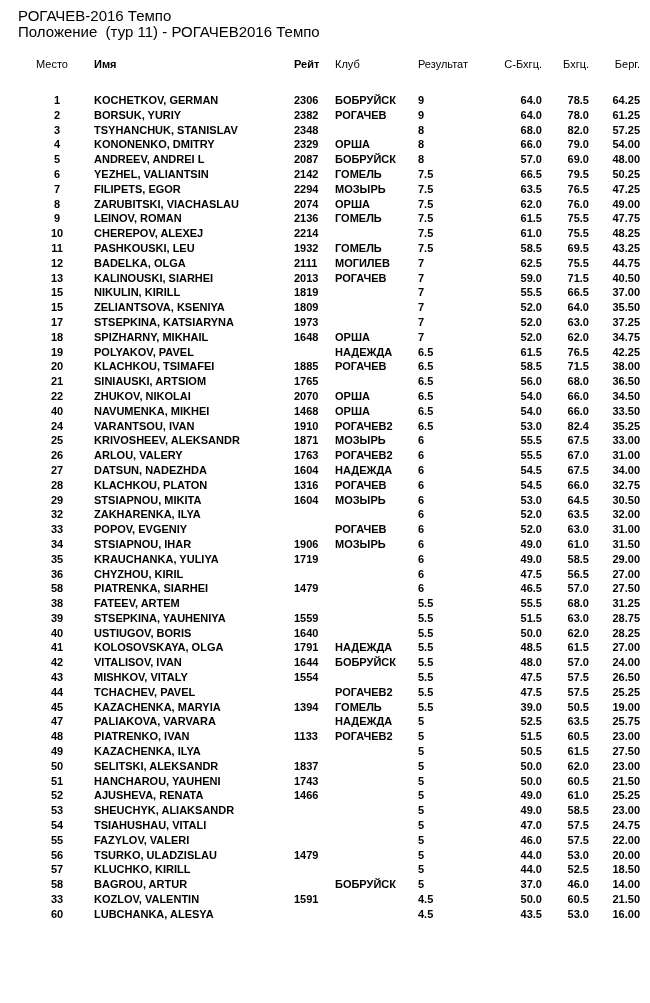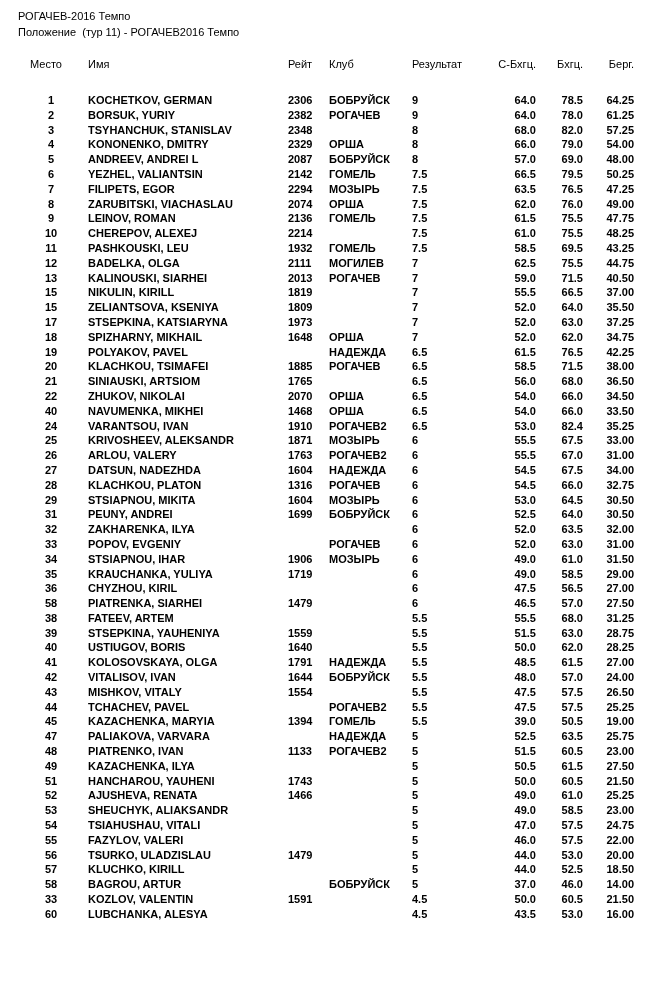--- a/index.html
+++ b/index.html
@@ -12,45 +12,45 @@
   body {
     width: 650px;
     height: 1003px;
     overflow: hidden;
   }
   .page {
     padding-top: 8px;
     padding-left: 18px;
   }
   .title-line {
-    font-size: 11px;
+    font-size: 15px;
     line-height: 16px;
     white-space: pre;
   }
   table.standings {
     border-collapse: collapse;
     table-layout: fixed;
-    margin-left: 12px;
+    margin-left: 18px;
     margin-top: 18px;
     width: 588px;
   }
   th, td {
     padding: 0;
     font-size: 11px;
     white-space: nowrap;
     overflow: hidden;
     vertical-align: top;
   }
   thead th {
     font-weight: normal;
     height: 15px;
     padding-bottom: 20px;
     text-align: left;
   }
-  thead th.bold { font-weight: normal; }
+  thead th.bold { font-weight: bold; }
   tbody td {
     font-weight: bold;
     height: 14.8px;
     line-height: 14.8px;
   }
   .c-place  { width: 42px;  text-align: center; }
   th.c-place { text-align: left; }
   .c-name   { width: 200px; text-align: left; padding-left: 16px; }
   .c-rating { width: 41px;  text-align: left; }
   .c-club   { width: 83px;  text-align: left; }
@@ -354,30 +354,20 @@
     <td class="c-place">29</td>
     <td class="c-name">STSIAPNOU, MIKITA</td>
     <td class="c-rating">1604</td>
     <td class="c-club">МОЗЫРЬ</td>
     <td class="c-result">6</td>
     <td class="c-sb">53.0</td>
     <td class="c-buch">64.5</td>
     <td class="c-berg">30.50</td>
   </tr>
         <tr>
-    <td class="c-place">31</td>
-    <td class="c-name">PEUNY, ANDREI</td>
-    <td class="c-rating">1699</td>
-    <td class="c-club">БОБРУЙСК</td>
-    <td class="c-result">6</td>
-    <td class="c-sb">52.5</td>
-    <td class="c-buch">64.0</td>
-    <td class="c-berg">30.50</td>
-  </tr>
-        <tr>
     <td class="c-place">32</td>
     <td class="c-name">ZAKHARENKA, ILYA</td>
     <td class="c-rating"></td>
     <td class="c-club"></td>
     <td class="c-result">6</td>
     <td class="c-sb">52.0</td>
     <td class="c-buch">63.5</td>
     <td class="c-berg">32.00</td>
   </tr>
         <tr>
@@ -532,20 +522,30 @@
   </tr>
         <tr>
     <td class="c-place">49</td>
     <td class="c-name">KAZACHENKA, ILYA</td>
     <td class="c-rating"></td>
     <td class="c-club"></td>
     <td class="c-result">5</td>
     <td class="c-sb">50.5</td>
     <td class="c-buch">61.5</td>
     <td class="c-berg">27.50</td>
+  </tr>
+        <tr>
+    <td class="c-place">50</td>
+    <td class="c-name">SELITSKI, ALEKSANDR</td>
+    <td class="c-rating">1837</td>
+    <td class="c-club"></td>
+    <td class="c-result">5</td>
+    <td class="c-sb">50.0</td>
+    <td class="c-buch">62.0</td>
+    <td class="c-berg">23.00</td>
   </tr>
         <tr>
     <td class="c-place">51</td>
     <td class="c-name">HANCHAROU, YAUHENI</td>
     <td class="c-rating">1743</td>
     <td class="c-club"></td>
     <td class="c-result">5</td>
     <td class="c-sb">50.0</td>
     <td class="c-buch">60.5</td>
     <td class="c-berg">21.50</td>

